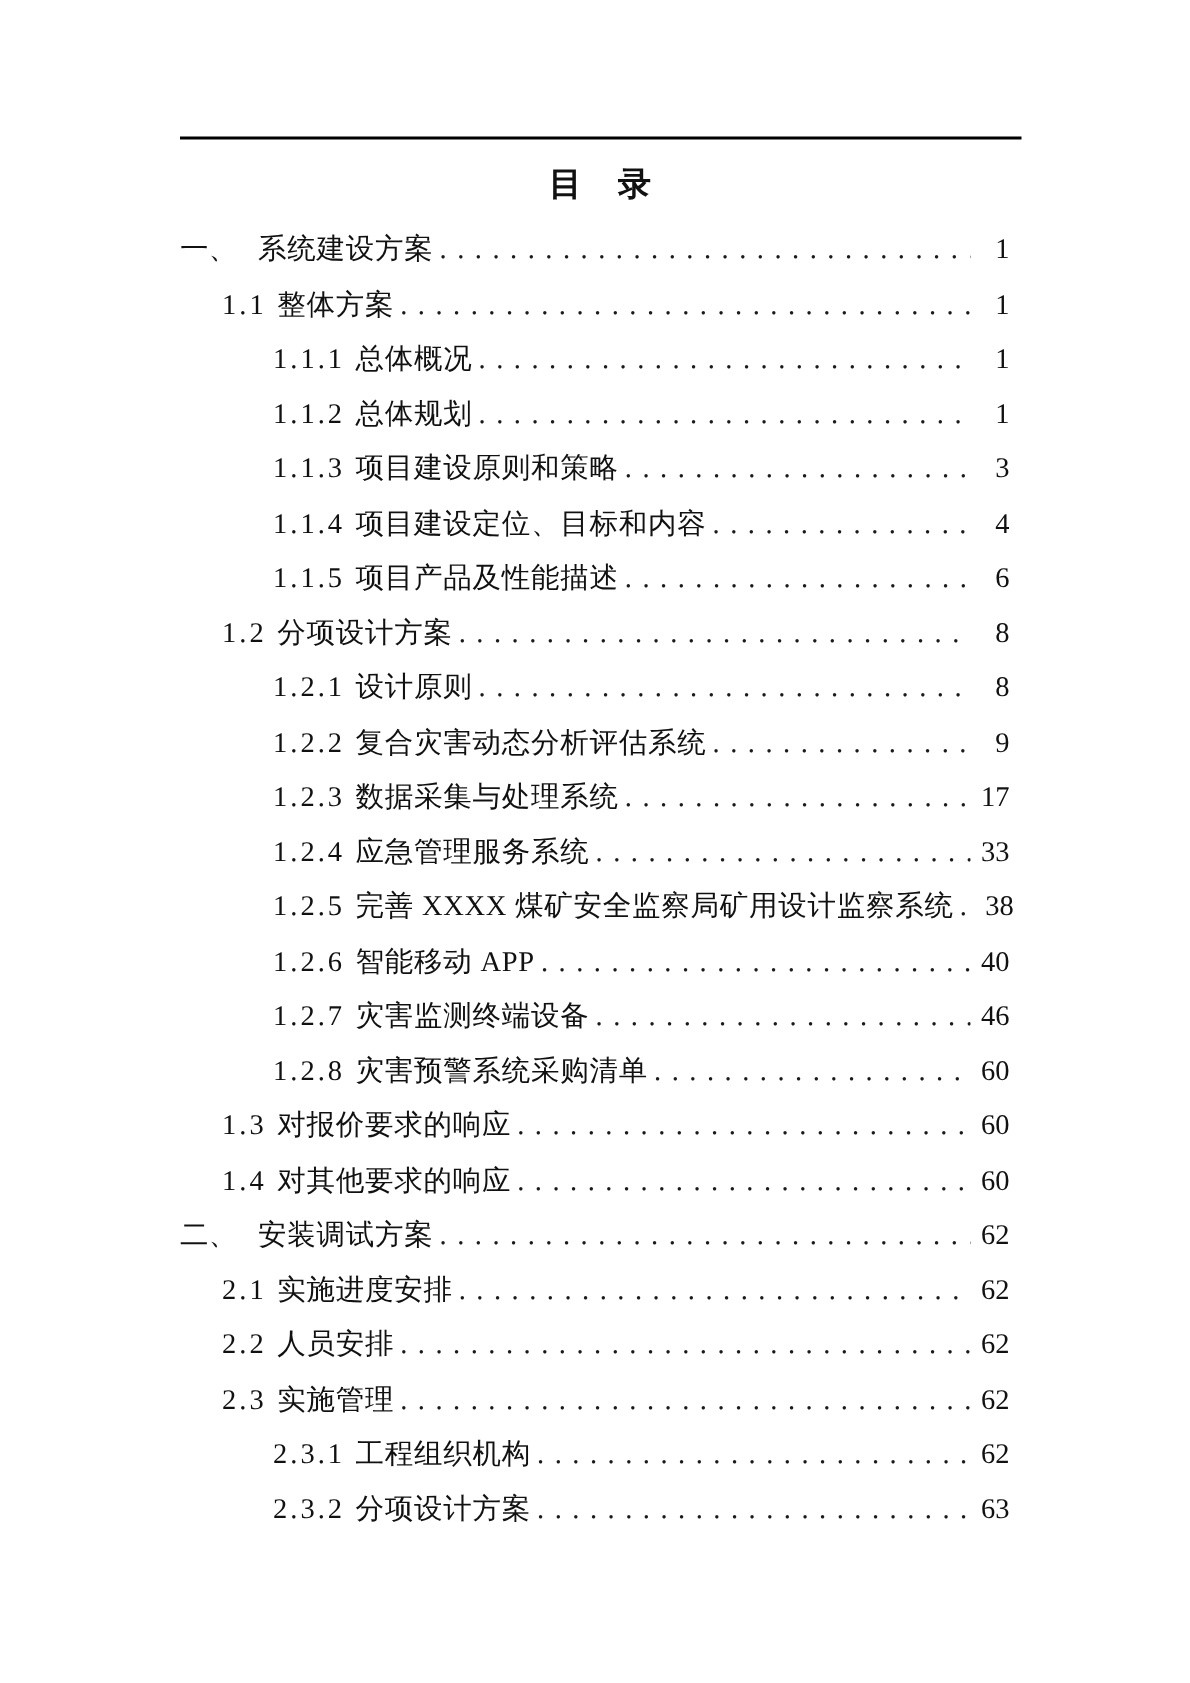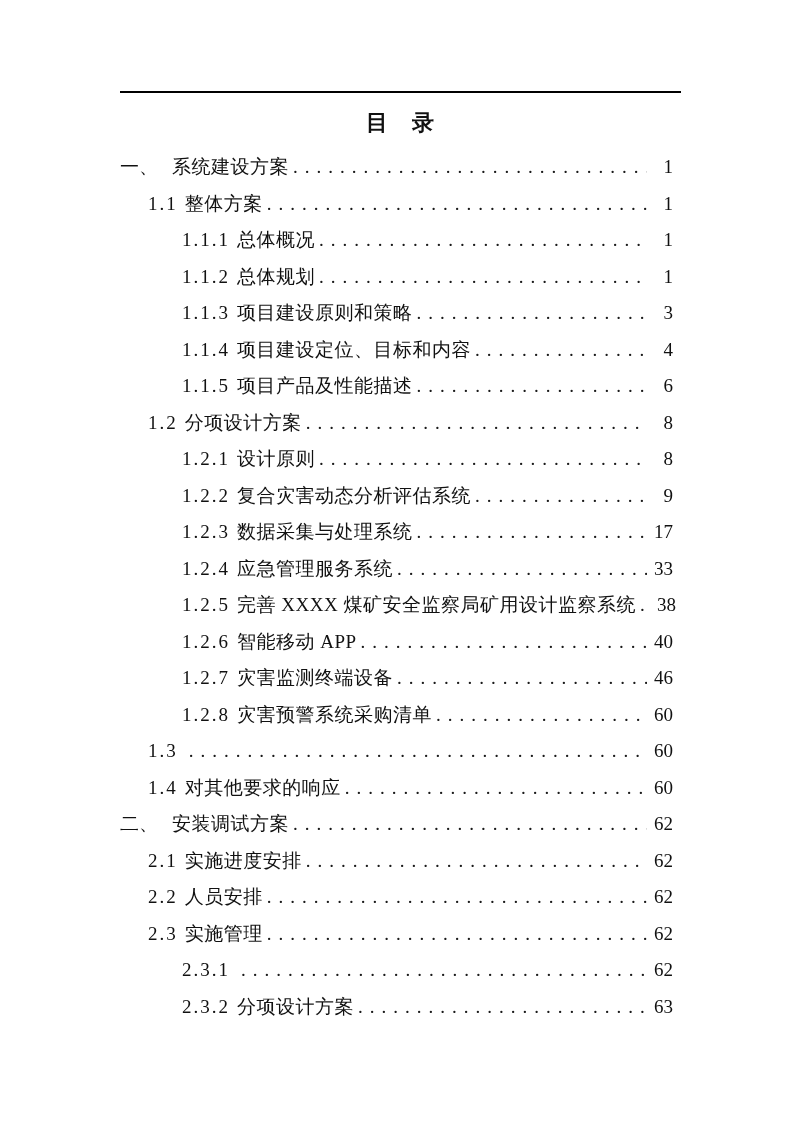--- a/index.html
+++ b/index.html
@@ -173,20 +173,21 @@
         <span class="pg">46</span>
       </div>
       <div class="row level-3">
         <span class="num">1.2.8</span>
         <span class="ttl">灾害预警系统采购清单</span>
         <span class="leader"></span>
         <span class="pg">60</span>
       </div>
       <div class="row level-2">
         <span class="num">1.3</span>
+        <span class="ttl">对报价要求的响应</span>
         <span class="leader"></span>
         <span class="pg">60</span>
       </div>
       <div class="row level-2">
         <span class="num">1.4</span>
         <span class="ttl">对其他要求的响应</span>
         <span class="leader"></span>
         <span class="pg">60</span>
       </div>
       <div class="row level-1">
@@ -208,20 +209,21 @@
         <span class="pg">62</span>
       </div>
       <div class="row level-2">
         <span class="num">2.3</span>
         <span class="ttl">实施管理</span>
         <span class="leader"></span>
         <span class="pg">62</span>
       </div>
       <div class="row level-3">
         <span class="num">2.3.1</span>
+        <span class="ttl">工程组织机构</span>
         <span class="leader"></span>
         <span class="pg">62</span>
       </div>
       <div class="row level-3">
         <span class="num">2.3.2</span>
         <span class="ttl">分项设计方案</span>
         <span class="leader"></span>
         <span class="pg">63</span>
       </div>
     </div>

